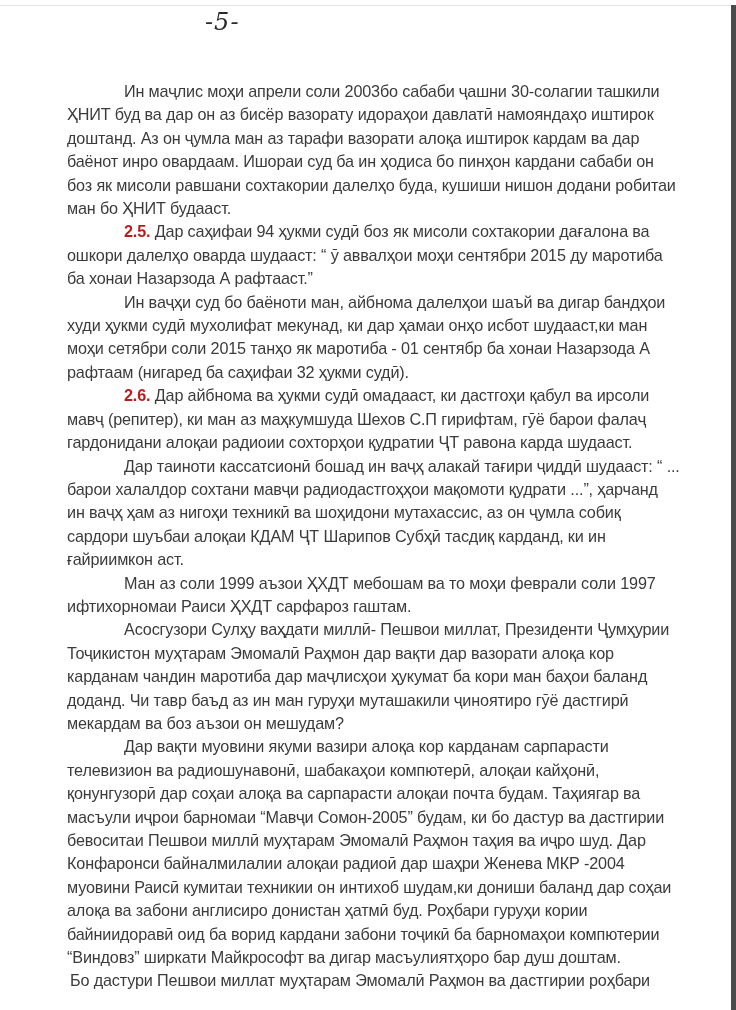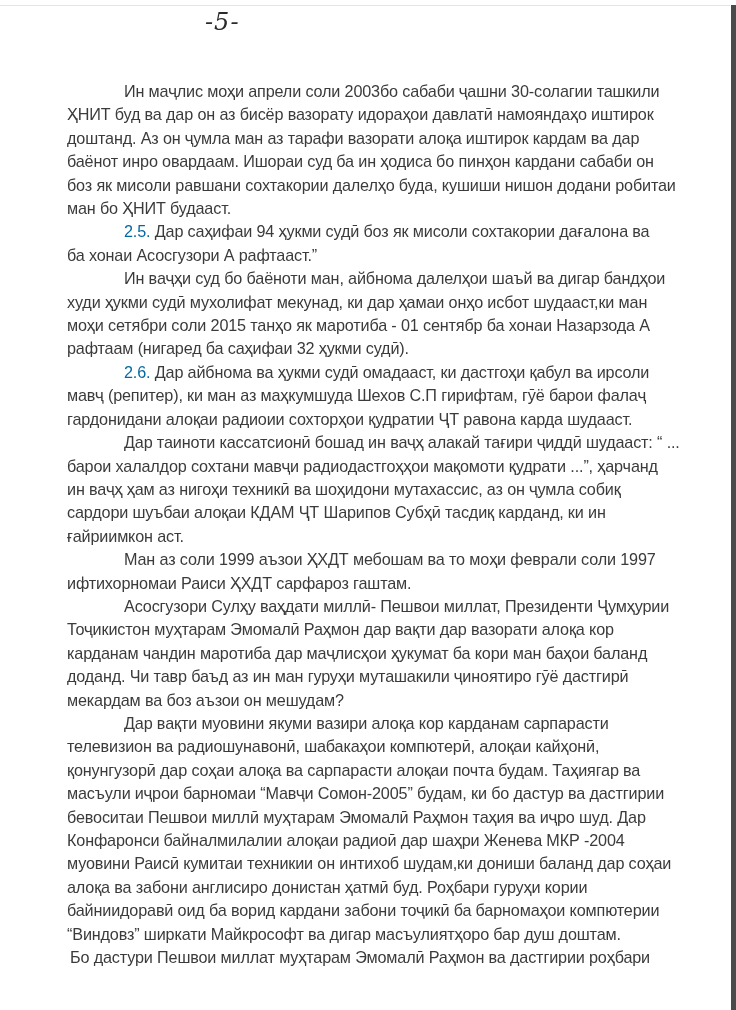--- a/index.html
+++ b/index.html
@@ -51,33 +51,33 @@
     white-space: pre-line;
   }
   .indent-span {
     display: inline-block;
     width: 57px;
   }
   .slight-indent {
     display: inline-block;
     width: 3px;
   }
-  .sec-num { font-weight: normal; color: #0369a1; }
+  .sec-num { font-weight: bold; color: #b91c1c; }
 </style>
 </head>
 <body>
 
 <div class="top-edge"></div>
 <div class="right-strip"></div>
 
 <div class="page-number">-5-</div>
 
 <div class="doc-body" id="doc-body">
     <div class="para"><div class="line"><span class="indent-span"></span><span>Ин маҷлис моҳи апрели соли 2003бо сабаби ҷашни 30-солагии ташкили</span></div><div class="line"><span>ҲНИТ буд ва дар он аз бисёр вазорату идораҳои давлатӣ намояндаҳо иштирок</span></div><div class="line"><span>доштанд. Аз он ҷумла ман аз тарафи вазорати алоқа иштирок кардам ва дар</span></div><div class="line"><span>баёнот инро овардаам. Ишораи суд ба ин ҳодиса бо пинҳон кардани сабаби он</span></div><div class="line"><span>боз як мисоли равшани сохтакории далелҳо буда, кушиши нишон додани робитаи</span></div><div class="line"><span>ман бо ҲНИТ будааст.</span></div></div>
-    <div class="para"><div class="line"><span class="indent-span"></span><span class="sec-num">2.5.</span><span> Дар саҳифаи 94  ҳукми судӣ боз як мисоли сохтакории дағалона ва</span></div><div class="line"><span>ба хонаи Асосгузори А рафтааст.”</span></div></div>
+    <div class="para"><div class="line"><span class="indent-span"></span><span class="sec-num">2.5.</span><span> Дар саҳифаи 94  ҳукми судӣ боз як мисоли сохтакории дағалона ва</span></div><div class="line"><span>ошкори далелҳо оварда шудааст: “ ӯ аввалҳои моҳи сентябри 2015 ду маротиба</span></div><div class="line"><span>ба хонаи Назарзода А рафтааст.”</span></div></div>
     <div class="para"><div class="line"><span class="indent-span"></span><span>Ин ваҷҳи суд бо баёноти ман, айбнома далелҳои шаъй ва дигар бандҳои</span></div><div class="line"><span>худи ҳукми судӣ мухолифат мекунад, ки дар ҳамаи онҳо исбот шудааст,ки ман</span></div><div class="line"><span>моҳи сетябри соли 2015  танҳо як маротиба - 01 сентябр ба хонаи Назарзода А</span></div><div class="line"><span>рафтаам (нигаред ба саҳифаи 32 ҳукми судӣ).</span></div></div>
     <div class="para"><div class="line"><span class="indent-span"></span><span class="sec-num">2.6.</span><span> Дар айбнома ва ҳукми судӣ омадааст, ки дастгоҳи қабул ва ирсоли</span></div><div class="line"><span>мавҷ (репитер), ки ман аз маҳкумшуда Шехов С.П гирифтам, гӯё барои фалаҷ</span></div><div class="line"><span>гардонидани алоқаи радиоии сохторҳои қудратии ҶТ равона карда шудааст.</span></div></div>
     <div class="para"><div class="line"><span class="indent-span"></span><span>Дар таиноти кассатсионӣ бошад ин ваҷҳ алакай тағири ҷиддӣ шудааст: “ ...</span></div><div class="line"><span>барои халалдор сохтани мавҷи радиодастгоҳҳои мақомоти қудрати ...”, ҳарчанд</span></div><div class="line"><span>ин ваҷҳ ҳам аз нигоҳи техникӣ ва шоҳидони мутахассис, аз он ҷумла собиқ</span></div><div class="line"><span>сардори шуъбаи алоқаи КДАМ ҶТ Шарипов Субҳӣ тасдиқ карданд, ки ин</span></div><div class="line"><span>ғайриимкон аст.</span></div></div>
     <div class="para"><div class="line"><span class="indent-span"></span><span>Ман аз соли 1999 аъзои ҲХДТ мебошам ва то моҳи феврали соли 1997</span></div><div class="line"><span>ифтихорномаи Раиси ҲХДТ сарфароз гаштам.</span></div></div>
     <div class="para"><div class="line"><span class="indent-span"></span><span>Асосгузори Сулҳу ваҳдати миллӣ- Пешвои миллат, Президенти Ҷумҳурии</span></div><div class="line"><span>Тоҷикистон муҳтарам Эмомалӣ Раҳмон дар вақти дар вазорати алоқа кор</span></div><div class="line"><span>карданам чандин маротиба дар маҷлисҳои ҳукумат  ба кори ман баҳои баланд</span></div><div class="line"><span>доданд. Чи тавр баъд аз ин ман гуруҳи муташакили ҷиноятиро гӯё дастгирӣ</span></div><div class="line"><span>мекардам ва боз аъзои он мешудам?</span></div></div>
     <div class="para"><div class="line"><span class="indent-span"></span><span>Дар вақти муовини якуми вазири алоқа кор карданам сарпарасти</span></div><div class="line"><span>телевизион ва радиошунавонӣ, шабакаҳои компютерӣ, алоқаи кайҳонӣ,</span></div><div class="line"><span>қонунгузорӣ дар соҳаи алоқа ва сарпарасти алоқаи почта будам. Таҳиягар ва</span></div><div class="line"><span>масъули иҷрои барномаи “Мавҷи Сомон-2005” будам, ки бо дастур ва дастгирии</span></div><div class="line"><span>бевоситаи Пешвои миллӣ муҳтарам Эмомалӣ Раҳмон таҳия ва иҷро шуд. Дар</span></div><div class="line"><span>Конфаронси байналмилалии алоқаи радиоӣ дар шаҳри Женева МКР -2004</span></div><div class="line"><span>муовини Раисӣ кумитаи техникии он интихоб шудам,ки дониши баланд дар соҳаи</span></div><div class="line"><span>алоқа ва забони англисиро донистан ҳатмӣ буд. Роҳбари гуруҳи кории</span></div><div class="line"><span>байниидоравӣ оид ба ворид кардани забони тоҷикӣ ба барномаҳои компютерии</span></div><div class="line"><span>“Виндовз” ширкати Майкрософт ва дигар масъулиятҳоро бар душ доштам.</span></div></div>
     <div class="para"><div class="line"><span class="slight-indent"></span><span>Бо дастури Пешвои миллат муҳтарам Эмомалӣ Раҳмон ва дастгирии роҳбари</span></div></div>
   </div>
 
 </body></html>

